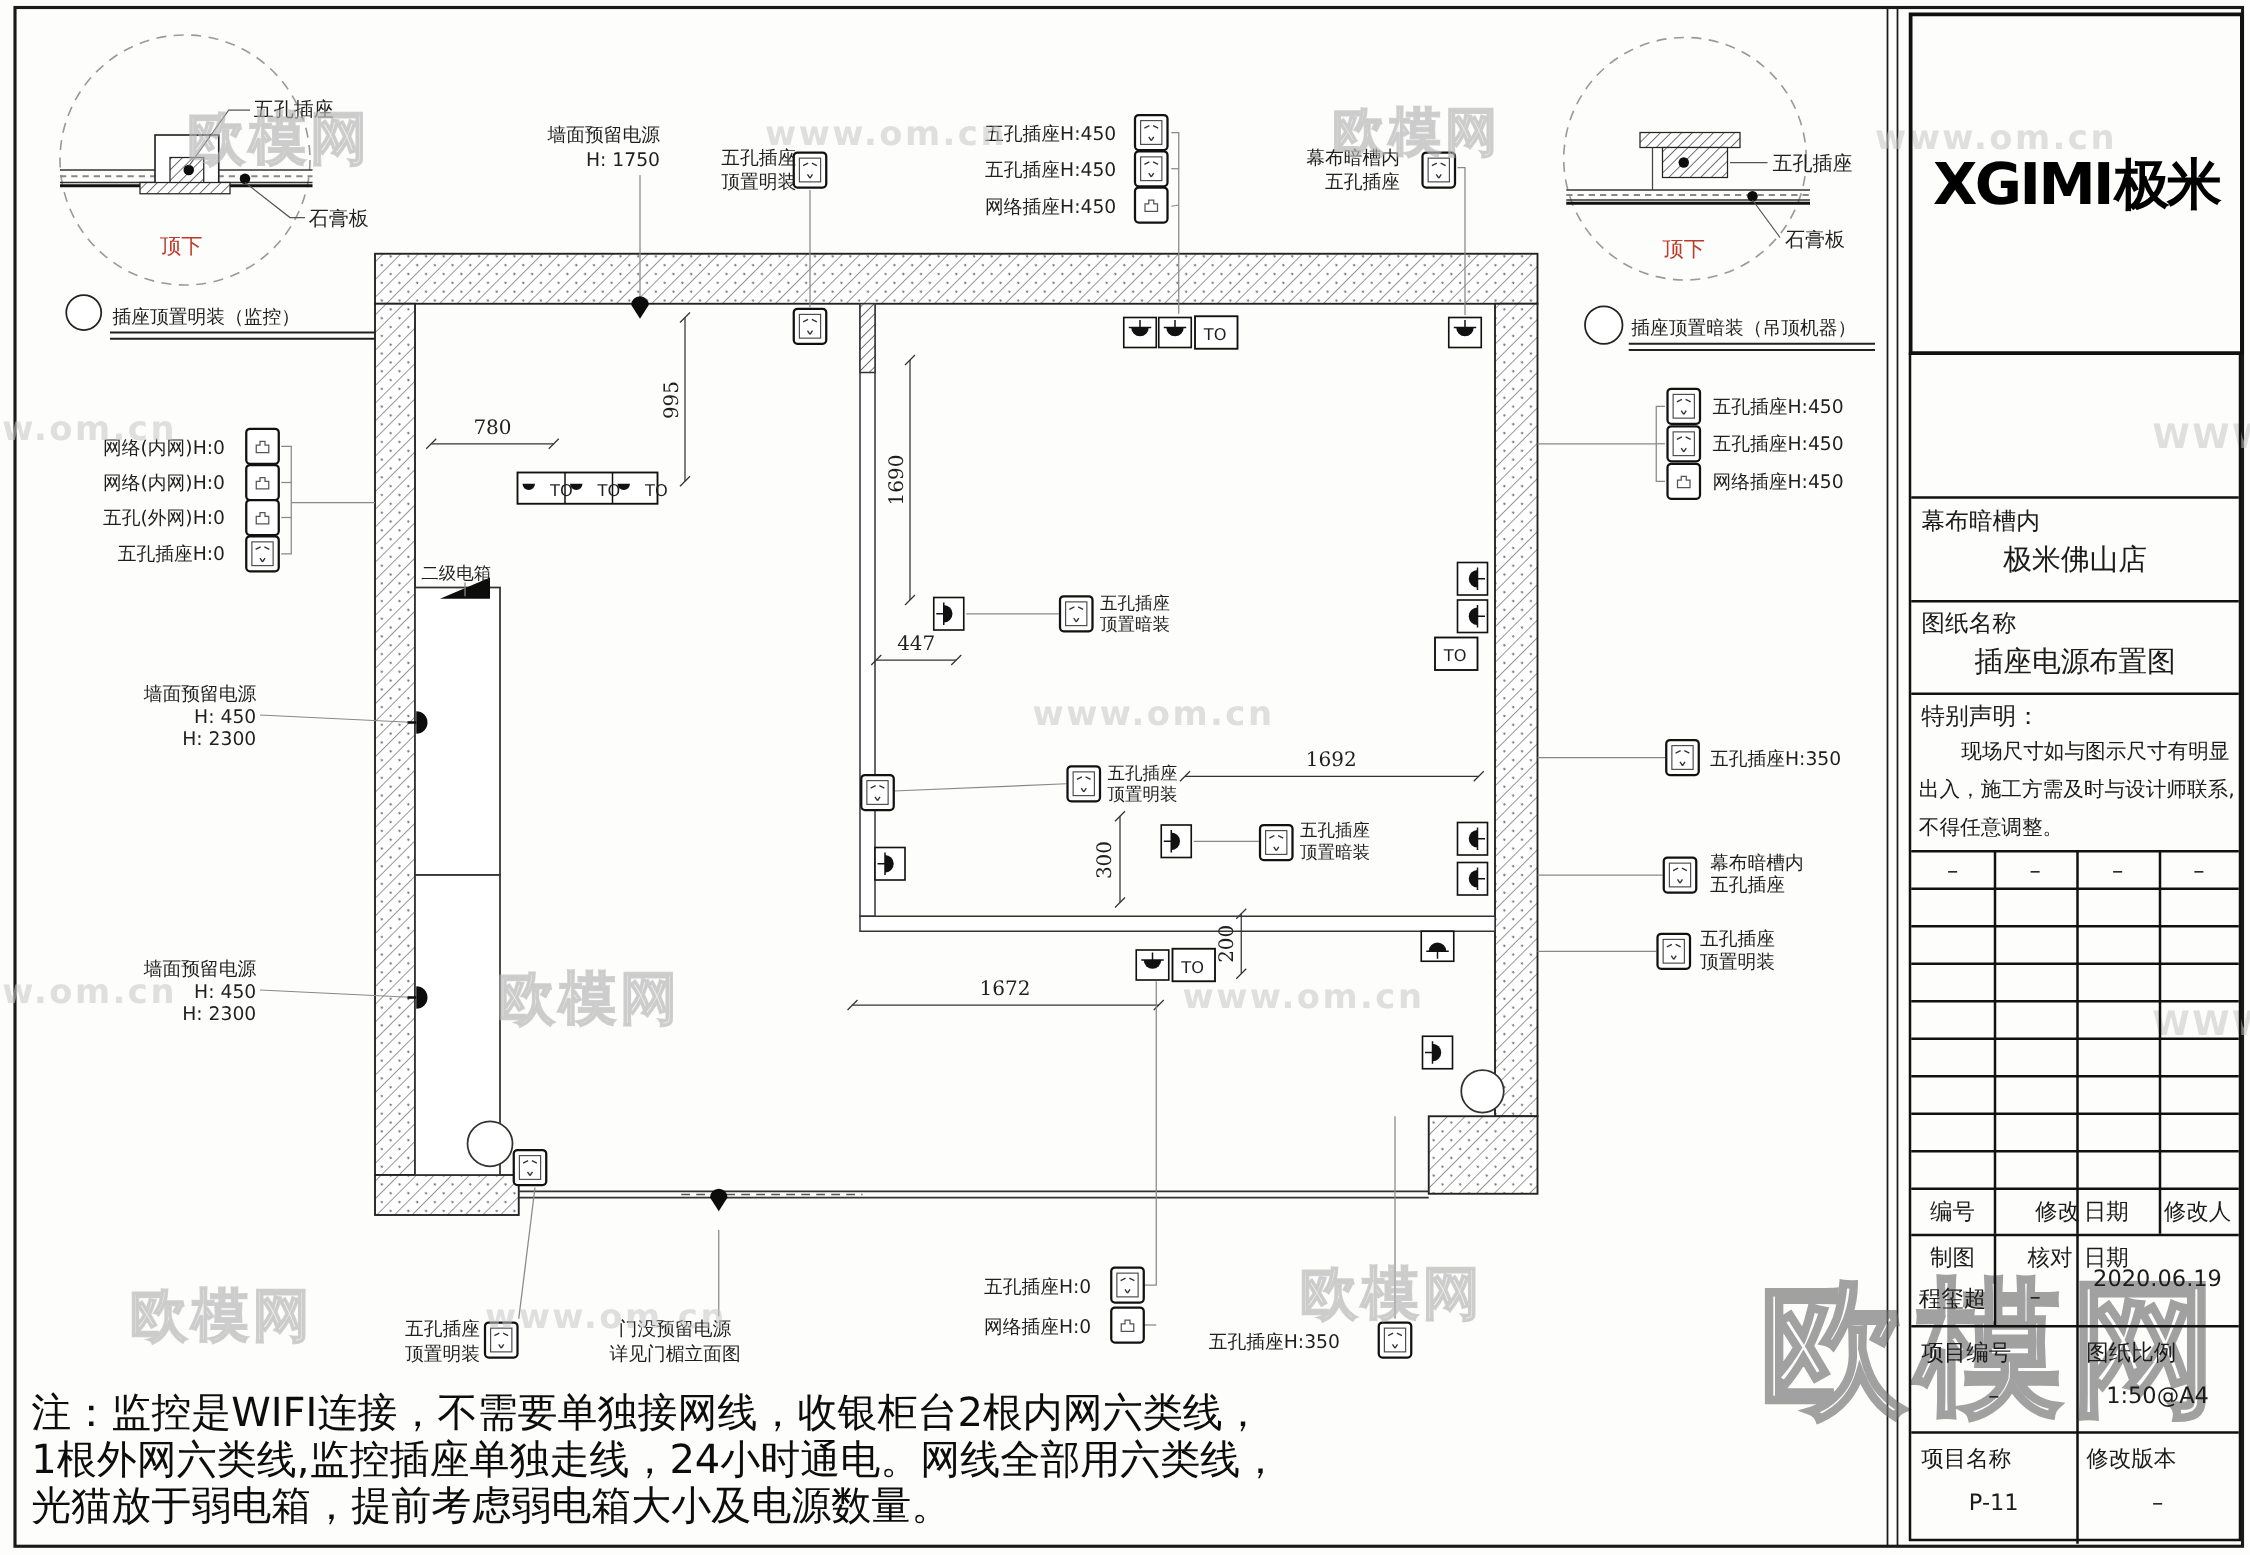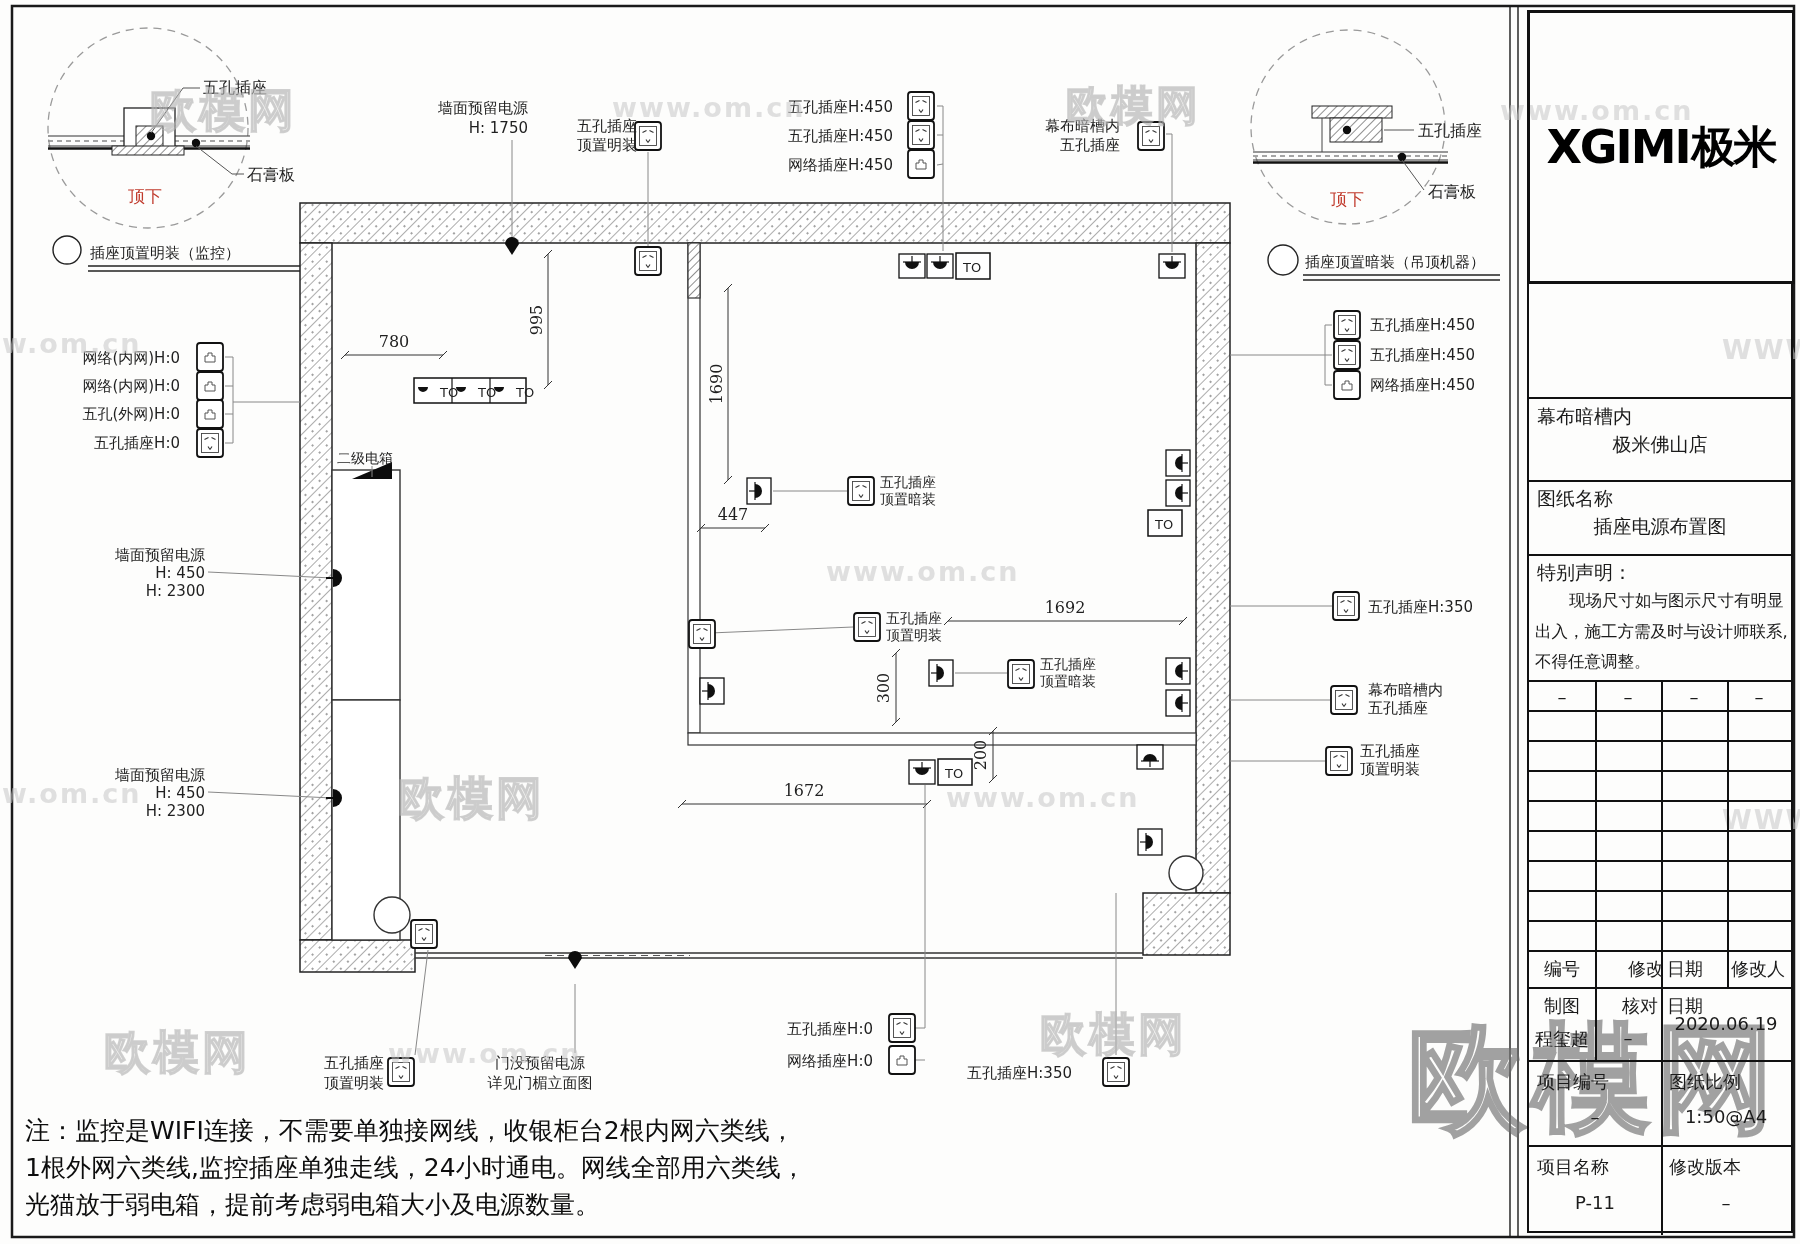--- a/index.html
+++ b/index.html
@@ -12,34 +12,34 @@
   .red{fill:#c03a2c;font-size:17px;}
   
   .wm{position:absolute;pointer-events:none;white-space:nowrap;font-weight:bold;
       color:rgba(200,200,200,0.18);-webkit-text-stroke:1.4px rgba(178,178,178,.6);
       letter-spacing:3px;font-size:46px;}
   .wm-big{font-size:118px;-webkit-text-stroke:3px rgba(105,105,105,.62);
       color:rgba(255,255,255,0.12);letter-spacing:6px;}
   .url{position:absolute;pointer-events:none;white-space:nowrap;font-weight:bold;
       color:rgba(198,198,198,.55);font-size:27px;letter-spacing:2px;}
   
-  .notes{position:absolute;left:25px;top:1112px;width:800px;font-size:25px;
+  .notes{position:absolute;left:25px;top:1112px;width:800px;font-size:32px;
       line-height:37px;color:#0d0d0d;}
   .notes span{display:block;white-space:nowrap;}
   
   .tb-logo{position:absolute;left:1527px;top:10px;width:262px;height:268px;
       border:3px solid #111;display:flex;align-items:center;justify-content:center;background:transparent;}
   .tb-logo .lg{font-weight:bold;font-size:46px;letter-spacing:-2px;color:#000;}
   .tb-logo .lc{font-weight:bold;font-size:44px;color:#000;margin-left:2px;letter-spacing:-2px;}
   .tb-info{position:absolute;left:1527px;top:282px;width:262px;height:947px;
       border:2px solid #111;}
   .hl{position:absolute;left:0;width:100%;height:2px;background:#111;}
   .vl{position:absolute;width:2px;background:#111;}
   .tb-info span{position:absolute;white-space:nowrap;}
-  .t19{font-size:19px;} .t21{font-size:19px;} .t17{font-size:16.5px;} .t18{font-size:18px;}
+  .t19{font-size:19px;} .t21{font-size:23px;} .t17{font-size:16.5px;} .t18{font-size:18px;}
   .cen{text-align:center;}
 </style>
 </head>
 <body>
 
 <div class="sheet">
 
 <svg width="1800" height="1244" viewBox="0 0 1800 1244" style="position:absolute;left:0;top:0;">
   <defs>
     <pattern id="wall" width="10" height="10" patternUnits="userSpaceOnUse" patternTransform="rotate(45)">

